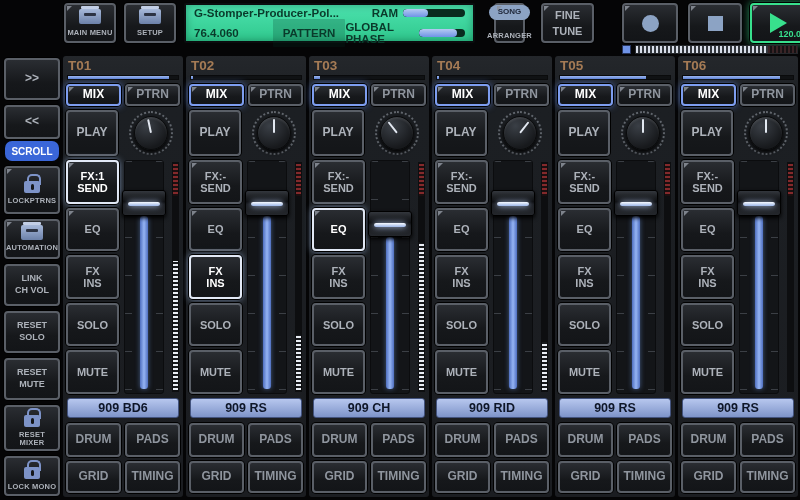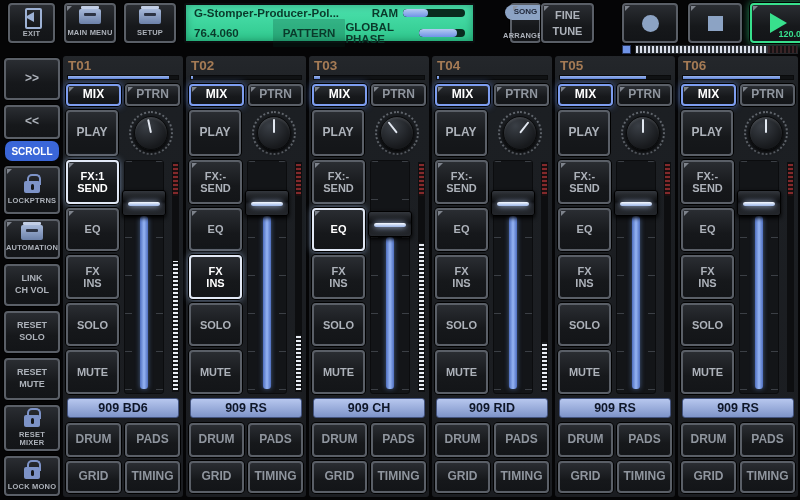--- a/index.html
+++ b/index.html
@@ -97,24 +97,20 @@
   .meter-fill { position:absolute; bottom:2px; left:1px; right:1px; height:var(--level);
                 background:repeating-linear-gradient(to top,#e9edf4 0 2px,#17191c 2px 4px); }
   .sample { height:20px; min-height:20px; background:linear-gradient(#b7c7ee,#7e94c9);
             border:1px solid #43537e; border-radius:3px; color:#0e1628; font-weight:bold; font-size:12.5px;
             display:flex; align-items:center; justify-content:center; margin:0 1px 5px 1px; }
 </style>
 </head>
 <body>
 
 <div class="topbar">
-  <div class="btn tbtn" style="left:8px;width:47px">
-    <div class="exit-ic"></div>
-    <span class="tiny">EXIT</span>
-  </div>
   <div class="btn tbtn fold" style="left:64px;width:52px">
     <div class="drawer"></div>
     <span class="tiny">MAIN MENU</span>
   </div>
   <div class="btn tbtn" style="left:124px;width:52px">
     <div class="drawer"></div>
     <span class="tiny">SETUP</span>
   </div>
 
   <div class="lcd">
@@ -132,21 +128,21 @@
       <span class="lcd-mode">PATTERN</span>
       <span class="lcd-right">
         <span>GLOBAL PHASE</span>
         <span class="lcd-bar" style="--fill: 82%;">
             <span class="lcd-fill"></span>
           </span>
       </span>
     </div>
   </div>
 
-  <div class="btn tbtn fold" style="left:510px;width:31px;gap:12px">
+  <div class="btn tbtn fold" style="left:494px;width:31px;gap:12px">
     <span class="song-pill">SONG</span>
     <span class="tiny">ARRANGER</span>
   </div>
   <div class="btn tbtn fold" style="left:541px;width:53px;font-size:11px">
     <span>FINE</span>
     <span>TUNE</span>
   </div>
 
   <div class="btn tbtn fold" style="left:622px;width:56px">
     <div class="rec-ic"></div>

